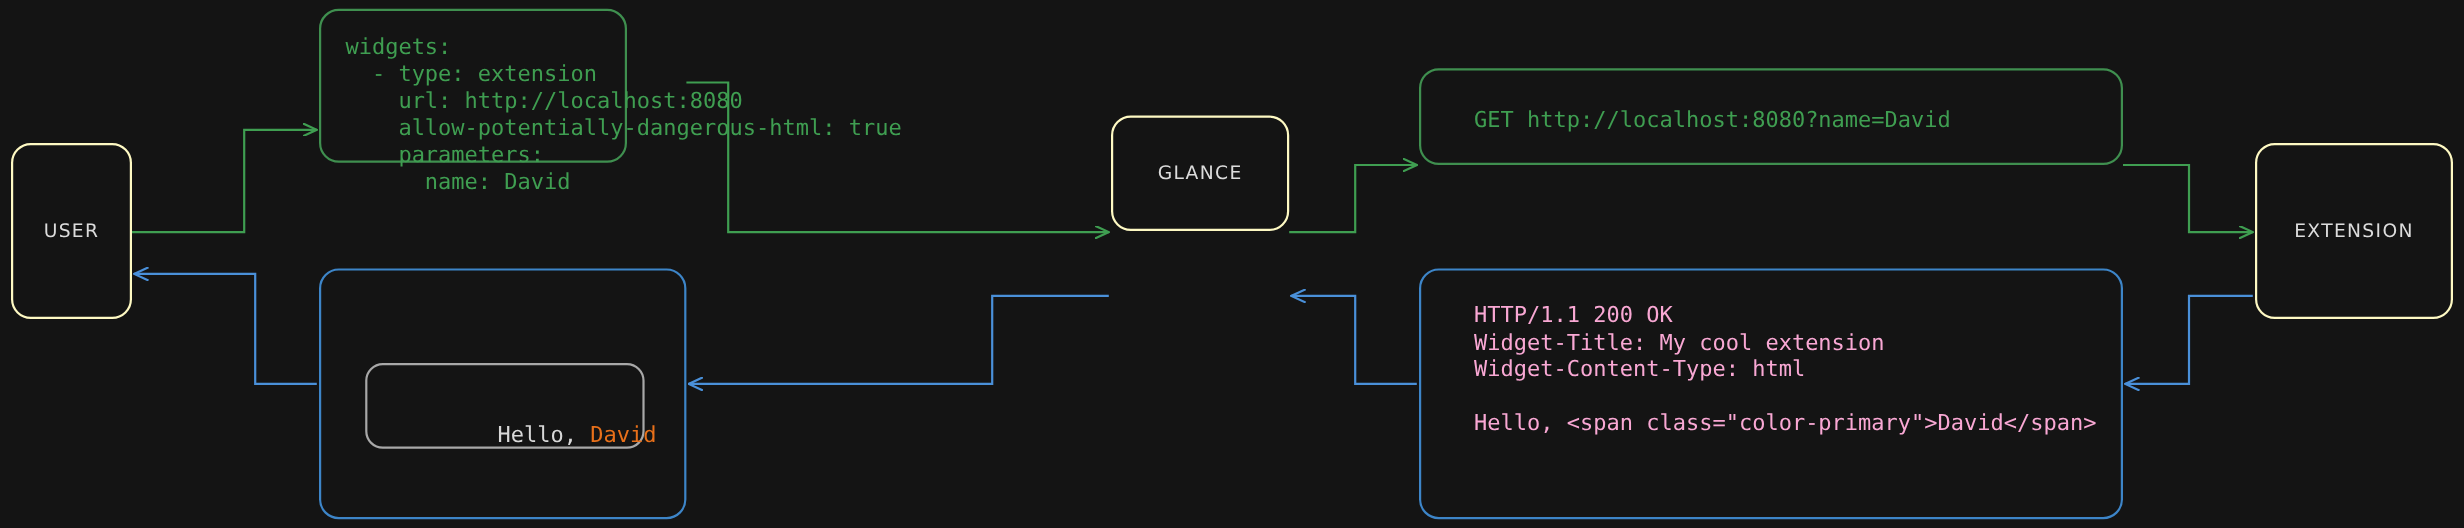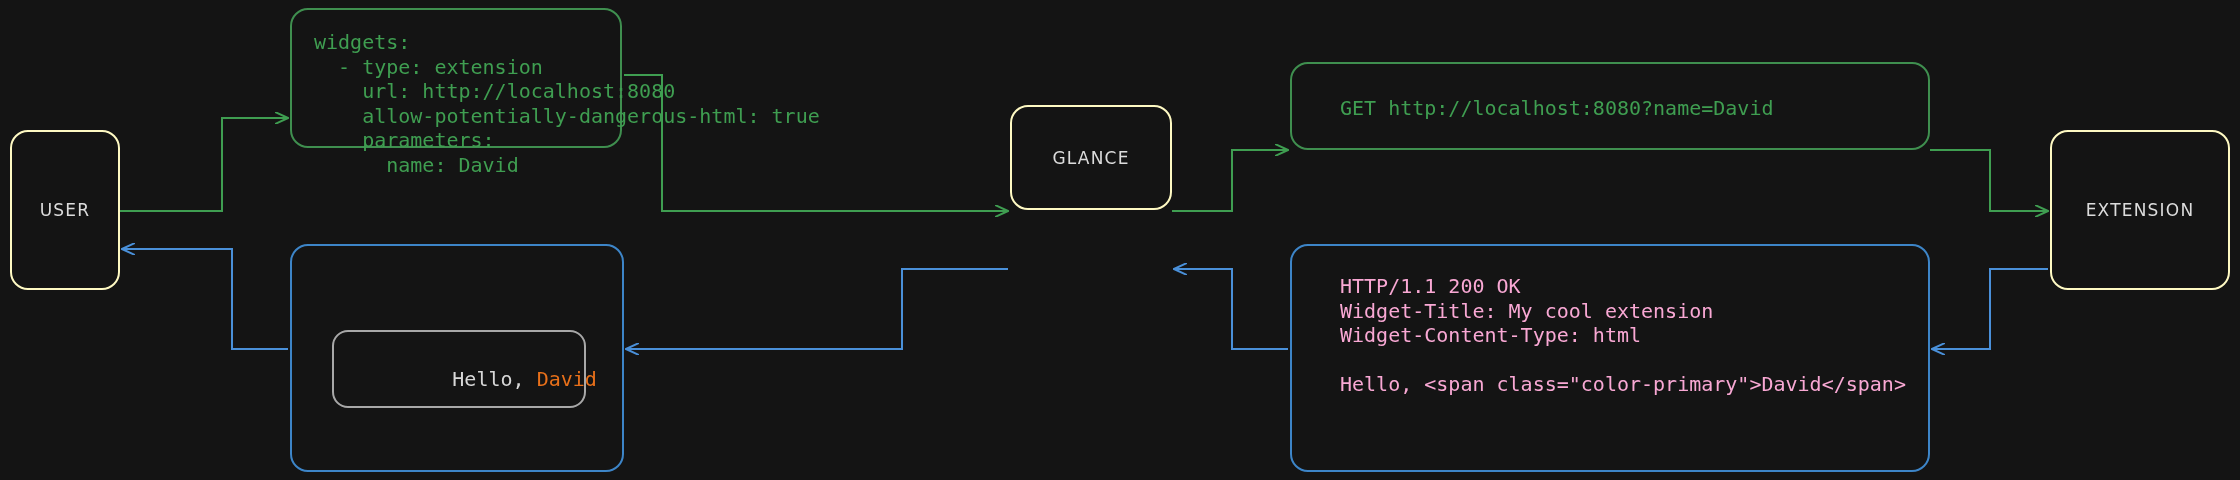--- a/index.html
+++ b/index.html
@@ -121,21 +121,21 @@
 
     <path class="lk-blue" d="M1008,269 L902,269 L902,349 L626,349" marker-end="url(#ah-blue)"></path>
 
     <path class="lk-blue" d="M288,349 L232,349 L232,249 L122,249" marker-end="url(#ah-blue)"></path>
   </svg>
 
   <div class="node" style="left:10px; top:130px; width:110px; height:160px;">
     <span class="node-label">USER</span>
   </div>
 
-  <div class="codebox green" style="left:290px; top:8px; width:332px; height:140px;">
+  <div class="codebox green" style="left:290px; top:8px; width:280px; height:140px;">
     <div class="code green" style="left:22px; top:20px;">widgets:
   - type: extension
     url: http://localhost:8080
     allow-potentially-dangerous-html: true
     parameters:
       name: David</div>
   </div>
 
   <div class="node" style="left:1010px; top:105px; width:162px; height:105px;">
     <span class="node-label">GLANCE</span>
@@ -152,19 +152,19 @@
   <div class="codebox blue" style="left:1290px; top:244px; width:640px; height:228px;">
     <div class="code blue" style="left:48px; top:28px;">HTTP/1.1 200 OK
 Widget-Title: My cool extension
 Widget-Content-Type: html
 
 Hello, &lt;span class="color-primary"&gt;David&lt;/span&gt;</div>
   </div>
 
   <div class="codebox blue" style="left:290px; top:244px; width:334px; height:228px;">
     <div class="inner-box" style="left:40px; top:84px; width:254px; height:78px;">
-      <div class="inner-text" style="left:22px; top:11px;">
+      <div class="inner-text" style="left:22px; top:27px;">
         <span>Hello, </span><span class="accent">David</span>
       </div>
     </div>
   </div>
 
 </div>
 
 </body></html>

